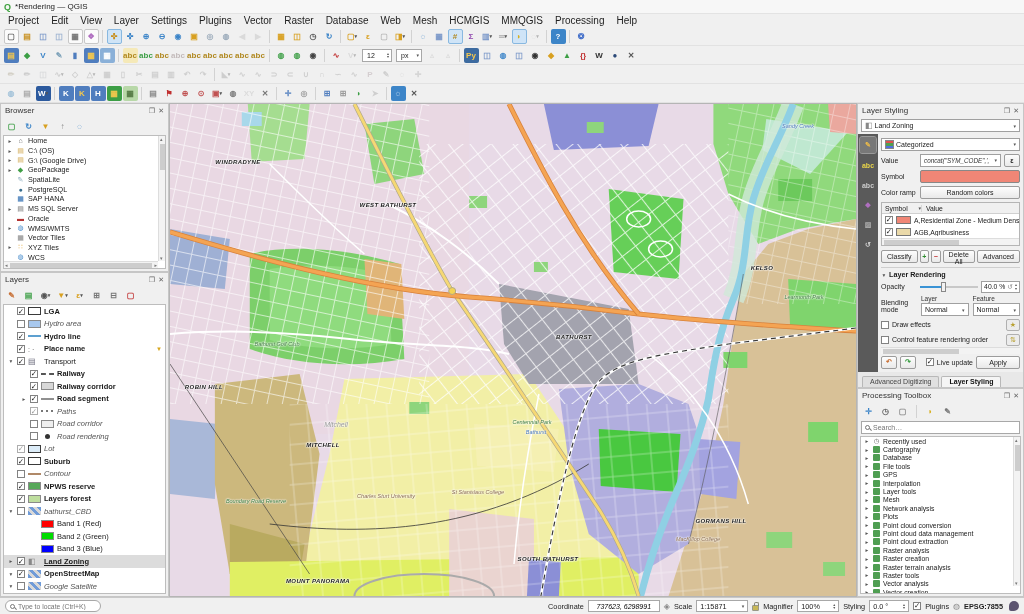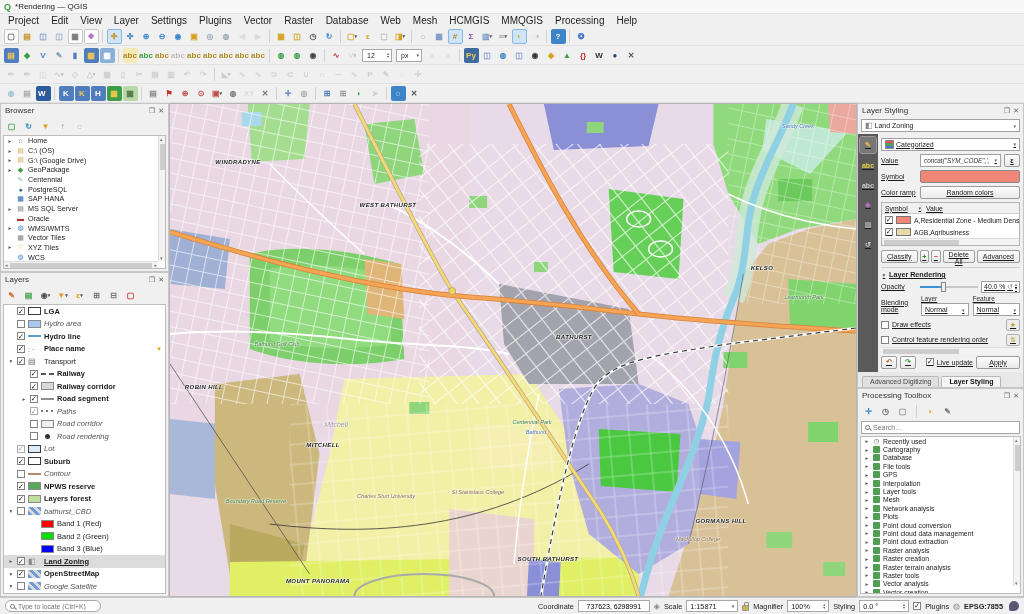--- a/index.html
+++ b/index.html
@@ -85,21 +85,21 @@
 .mlabel.grn { font-size:5.5px; font-style:italic; color:#3a7a3a; }
 .mlabel.brn { font-size:5.5px; font-style:italic; color:#8a6a4a; }
 .mlabel.gry { font-size:7px; font-style:italic; color:#999; }
 .mlabel.blu { font-size:5.5px; font-style:italic; color:#4a78b8; }
 
 
 #styling-panel { height:285px; flex:none; }
 #layer-combo-row { display:flex; padding:2px 3px; flex:none; }
 .combo { display:flex; align-items:center; background:#fff; border:1px solid #a0a0a0; height:13px; padding:0 3px; font-size:7px; gap:2px; overflow:hidden; white-space:nowrap; }
 .flex1 { flex:1; min-width:0; }
-#styling-body { flex:1; display:flex; overflow:hidden;text-decoration:underline; }
+#styling-body { flex:1; display:flex; overflow:hidden; }
 #strip { width:20px; background:#5a5a5a; display:flex; flex-direction:column; align-items:center; padding-top:3px; gap:4px; flex:none; }
 .strip-i { width:16px; height:16px; display:flex; align-items:center; justify-content:center; font-size:7px; font-weight:bold; border-radius:2px; }
 .strip-i.active { background:#787878; outline:1px solid #999; }
 #sbody { flex:1; padding:2px 3px; display:flex; flex-direction:column; overflow:hidden; }
 .srow { display:flex; align-items:center; gap:3px; margin:1.5px 0; font-size:7px; }
 .slabel { width:36px; flex:none; color:#222; }
 .rnd-icn { width:9px; height:9px; flex:none; background:linear-gradient(#e05050 0 33%,#50a050 33% 66%,#5070e0 66%); border:1px solid #888; }
 .combo-icn { color:#888; font-size:8px; }
 .expr-t { overflow:hidden; white-space:nowrap; font-style:italic; font-size:6.3px; color:#333; }
 .sbtn { font-family:inherit; font-size:7px; height:13px; background:linear-gradient(#fdfdfd,#e9e9e9); border:1px solid #9c9c9c; border-radius:2px; padding:0 5px; color:#222; }
@@ -377,21 +377,21 @@
               <span class="tlabel">G:\ (Google Drive)</span>
             </div>
             <div class="trow">
               <span class="tarr">▸</span>
               <span class="ticon" style="color: rgb(63, 158, 69);">◆</span>
               <span class="tlabel">GeoPackage</span>
             </div>
             <div class="trow">
               <span class="tarr"></span>
               <span class="ticon" style="color: rgb(136, 170, 187);">✎</span>
-              <span class="tlabel">Centennial</span>
+              <span class="tlabel">SpatiaLite</span>
             </div>
             <div class="trow">
               <span class="tarr"></span>
               <span class="ticon" style="color: rgb(53, 107, 140);">●</span>
               <span class="tlabel">PostgreSQL</span>
             </div>
             <div class="trow">
               <span class="tarr"></span>
               <span class="ticon" style="color: rgb(44, 107, 176);">▦</span>
               <span class="tlabel">SAP HANA</span>
@@ -1024,38 +1024,38 @@
     </div>
   </div>
 
   <div id="statusbar">
     <div id="locate">
       <span class="mag"></span>
       <input placeholder="Type to locate (Ctrl+K)" style="">
     </div>
     <span class="spacer"></span>
     <span>Coordinate</span>
-    <input class="sval" style="width: 72px;" value="737623, 6298991">
+    <input class="sval" style="width: 72px; font-style: italic;" value="737623, 6298991">
     <span class="globe-i">◈</span>
     <span>Scale</span>
     <span class="scombo" style="width:52px">
         <span>1:15871</span>
         <span class="dda">▾</span>
       </span>
     <span class="lock"></span>
     <span>Magnifier</span>
     <span class="scombo" style="width:42px">
         <span>100%</span>
         <span class="ud">
           <i>▴</i>
           <i>▾</i>
         </span>
       </span>
     <span>Styling</span>
-    <span class="scombo" style="width:50px">
+    <span class="scombo" style="width:40px">
         <span>0.0 °</span>
         <span class="ud">
           <i>▴</i>
           <i>▾</i>
         </span>
       </span>
     <span class="cb c"></span>
     <span>Plugins</span>
     <span class="globe-i">◍</span>
     <b class="crs">EPSG:7855</b>

